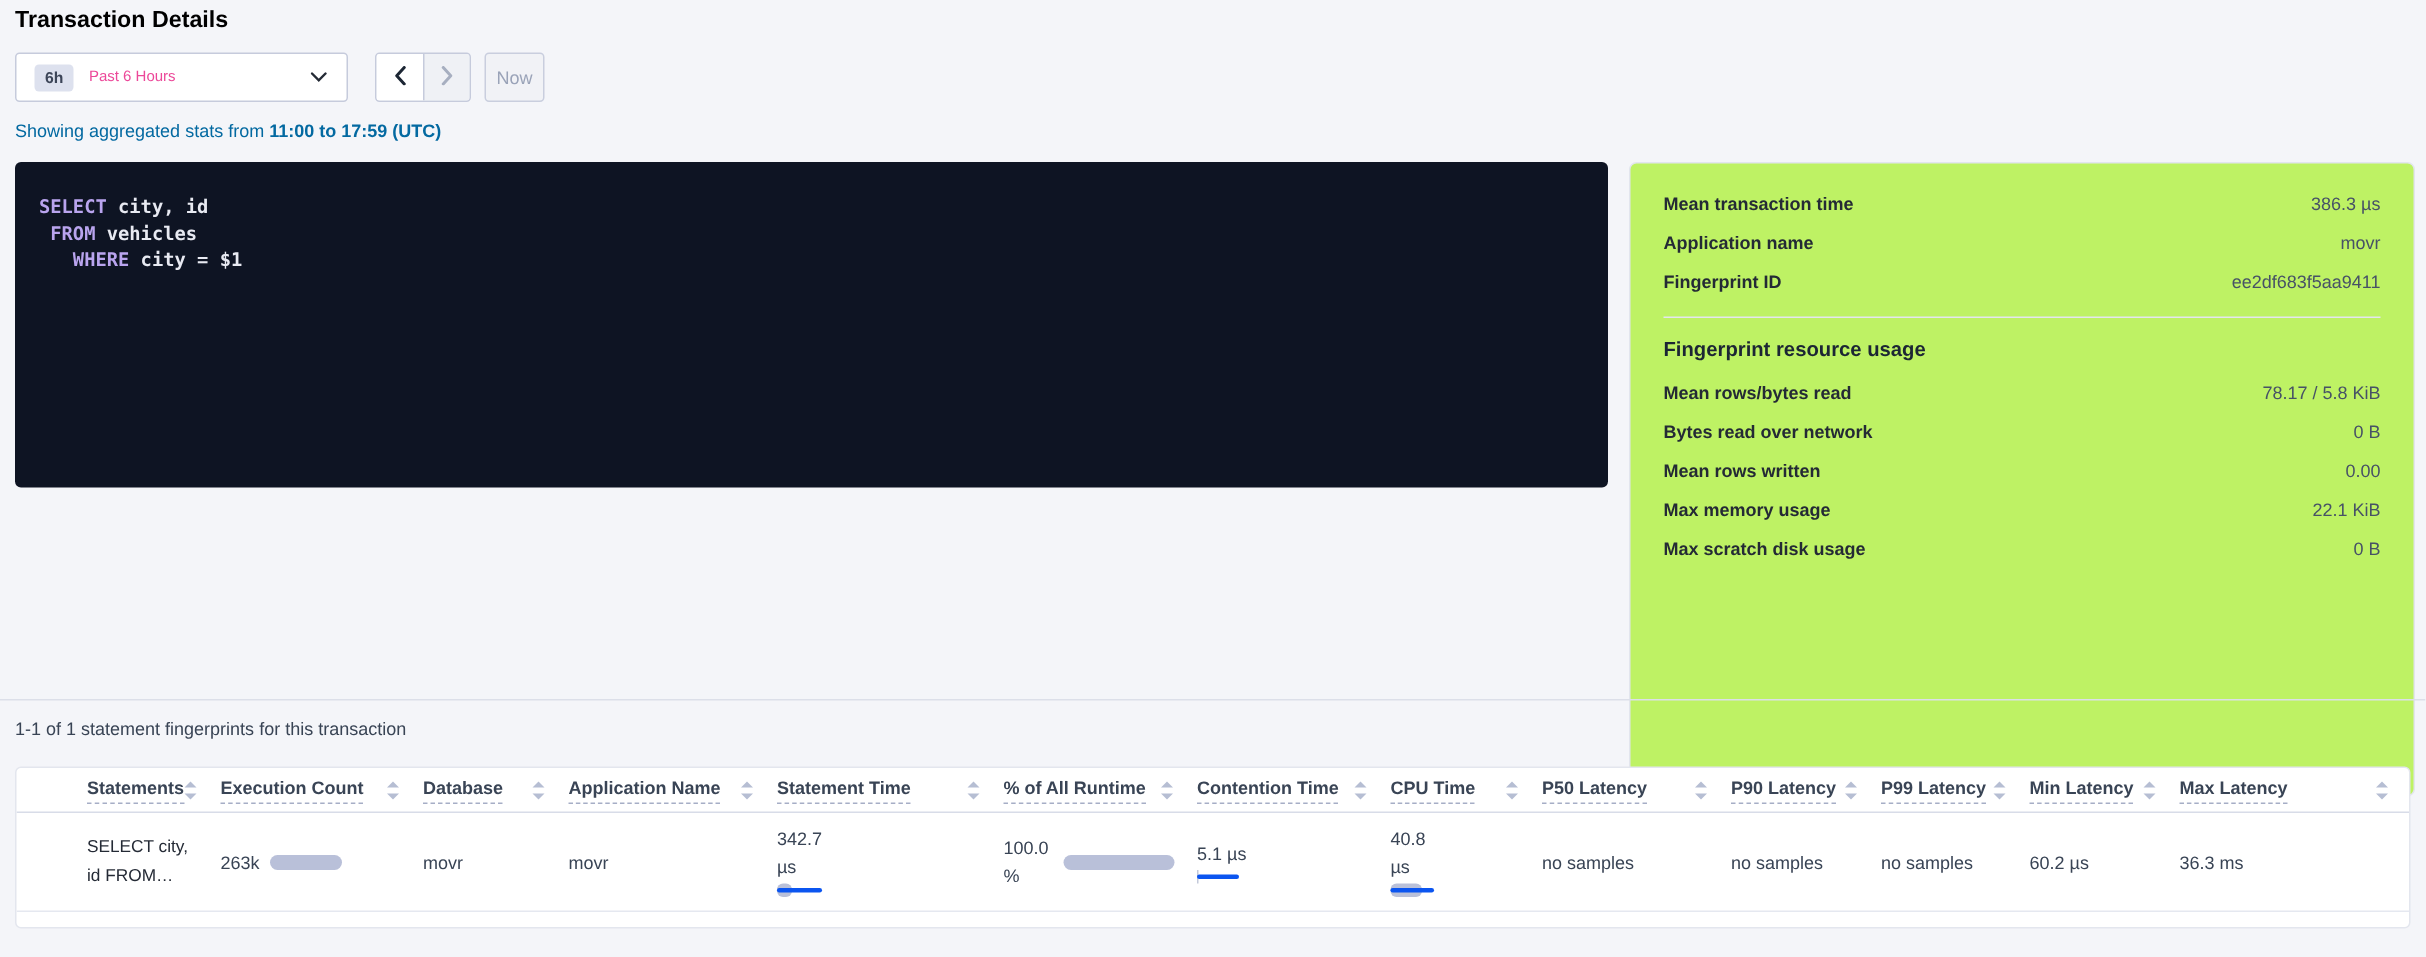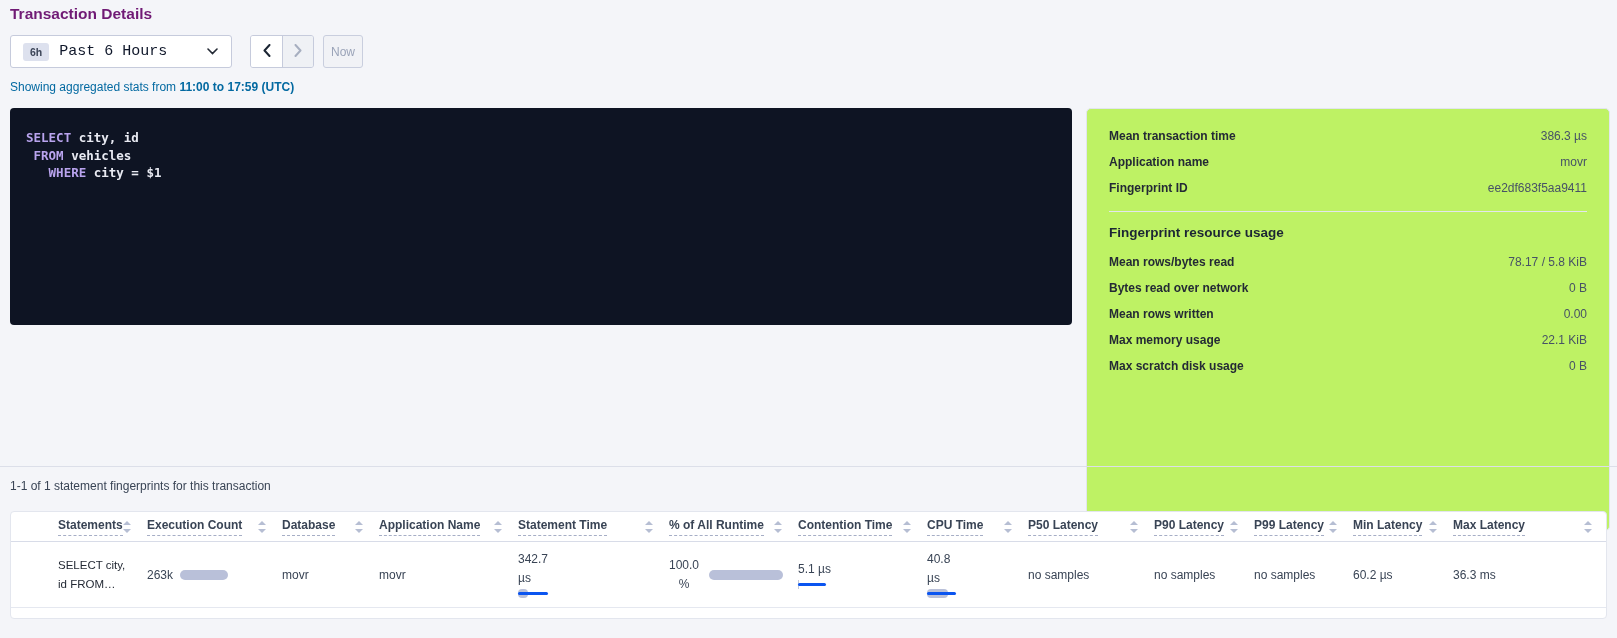--- a/index.html
+++ b/index.html
@@ -7,38 +7,38 @@
   body {
     position:relative;
     background:#f4f5f9;
     font-family:"Liberation Sans", sans-serif;
     color:#394455;
     overflow:hidden;
   }
   
   .page-title {
     position:absolute; left:10px; top:5px;
-    font-size:15.5px; font-weight:700; color:#701a75;
+    font-size:15.5px; font-weight:700; color:#000000;
   }
   .picker-row {
     position:absolute; left:10px; top:35px;
     display:flex; align-items:center;
   }
   .time-dropdown {
     width:222px; height:33px;
     background:#fff; border:1px solid #c6cbdc; border-radius:3px;
     display:flex; align-items:center; padding:0 13px 0 12px;
     cursor:pointer;
   }
   .preset-badge {
     background:#dde1ee; color:#3c4558;
     font-size:10.5px; font-weight:700;
     padding:3px 7px; border-radius:3px;
   }
-  .preset-label { font-size:15px; color:#0f172a; margin-left:10px;font-family:Liberation Mono, monospace; }
+  .preset-label { font-size:10px; color:#ec4899; margin-left:10px; }
   .time-dropdown .chev { margin-left:auto; display:flex; }
   .arrow-group {
     display:flex; margin-left:18px;
     border:1px solid #c6cbdc; border-radius:3px; overflow:hidden;
     height:33px;
   }
   .arrow-btn {
     width:31px; height:100%;
     display:flex; align-items:center; justify-content:center;
     background:#fff; border:none; cursor:pointer;
@@ -308,21 +308,21 @@
     <div class="tcell">
       <div class="stat-block">
         <span class="stat-num">342.7</span>
         <span class="stat-num">µs</span>
         <div class="combo" style="width:30px;">
           <span class="stddev" style="width:10px;"></span>
           <span class="mean" style="width:30px;"></span>
         </div>
       </div>
     </div>
-    <div class="tcell" style="gap:10px;text-align:center;">
+    <div class="tcell" style="gap:10px;">
       <div class="stat-block">
         <span class="stat-num">100.0</span>
         <span class="stat-num">%</span>
       </div>
       <span class="bar-pill" style="width:74px;"></span>
     </div>
     <div class="tcell">
       <div class="stat-block">
         <span class="stat-num">5.1 µs</span>
         <div class="combo" style="width:28px;">

